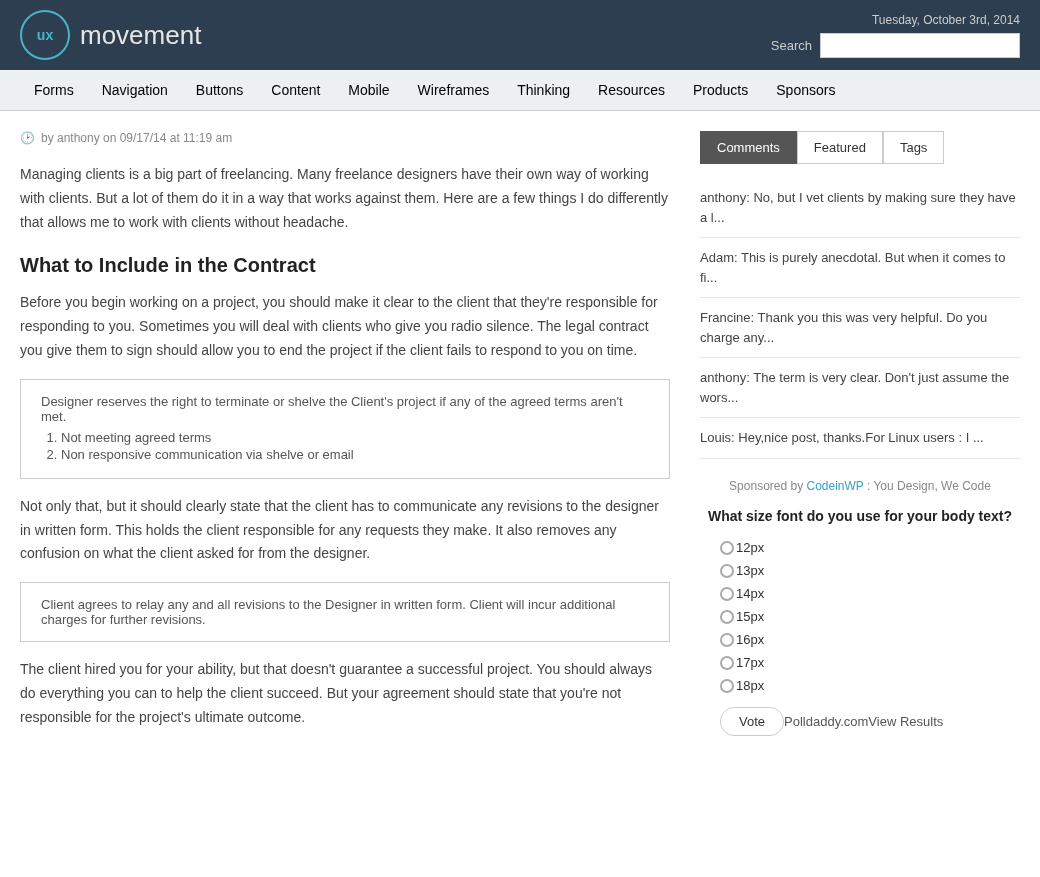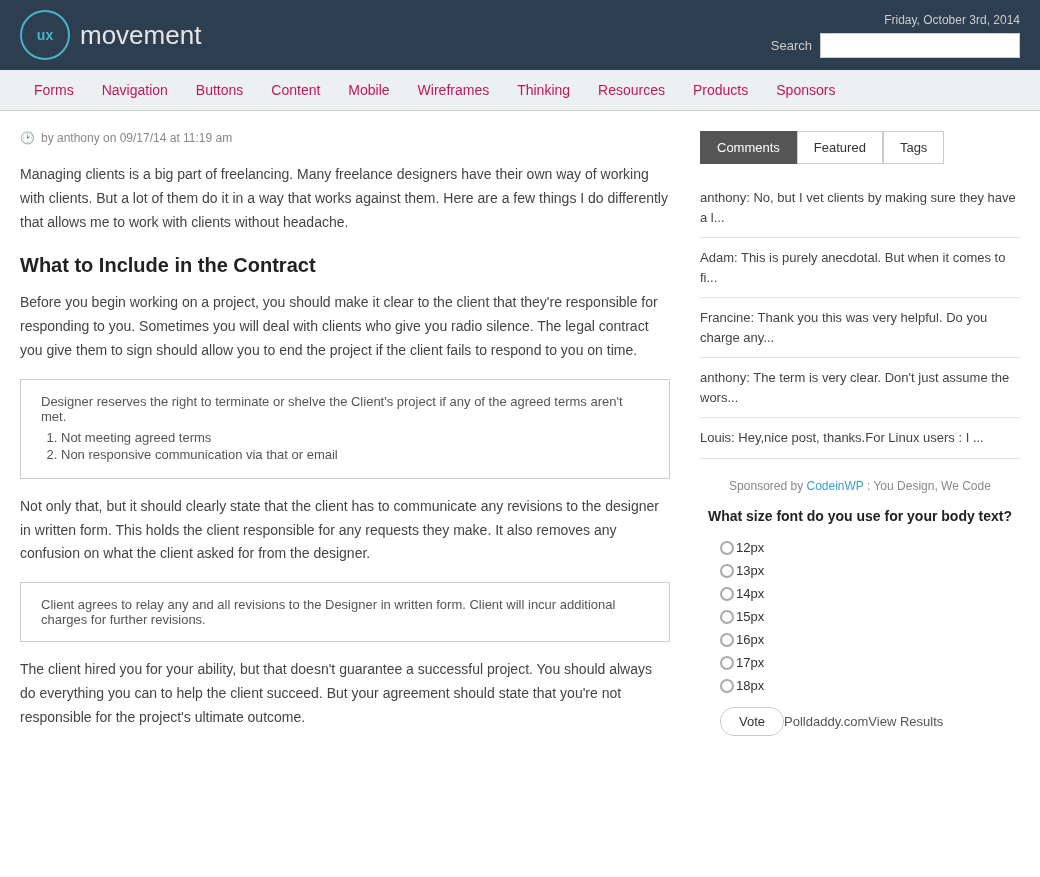--- a/index.html
+++ b/index.html
@@ -36,21 +36,21 @@
     #nav {
       background: #ecf0f1;
       border-bottom: 1px solid #ccc;
       padding: 0 20px;
       display: flex; align-items: center;
     }
     #nav a {
       display: inline-block;
       padding: 12px 14px;
       text-decoration: none;
-      color: #be185d;
+      color: #000000;
       font-size: 14px;
     }
 
     
     #main-container {
       display: flex;
       max-width: 1040px;
       padding: 20px;
       gap: 30px;
     }
@@ -175,21 +175,21 @@
 <body>
 
 <div id="header">
   <div id="logo-area">
     <div id="logo-circle">
       <span>ux</span>
     </div>
     <span id="logo-text">movement</span>
   </div>
   <div id="header-right">
-    <span id="date-text">Friday, October 3rd, 2014</span>
+    <span id="date-text">Tuesday, October 3rd, 2014</span>
     <div id="search-area">
       <span id="search-label">Search</span>
       <input id="search-input" type="text" style="">
     </div>
   </div>
 </div>
 
 <nav id="nav">
 <a href="#">Forms</a>
     <a href="#">Navigation</a>
@@ -210,21 +210,21 @@
       <span class="clock-icon">🕑</span>
       <span>by anthony on 09/17/14 at 11:19 am</span>
     </div>
     <p id="article-intro">Managing clients is a big part of freelancing. Many freelance designers have their own way of working with clients. But a lot of them do it in a way that works against them. Here are a few things I do differently that allows me to work with clients without headache.</p>
     <h2 id="section-heading">What to Include in the Contract</h2>
     <p id="section-text">Before you begin working on a project, you should make it clear to the client that they're responsible for responding to you. Sometimes you will deal with clients who give you radio silence. The legal contract you give them to sign should allow you to end the project if the client fails to respond to you on time.</p>
     <div class="contract-box">
       <p>Designer reserves the right to terminate or shelve the Client's project if any of the agreed terms aren't met.</p>
       <ol>
         <li>Not meeting agreed terms</li>
-        <li>Non responsive communication via that or email</li>
+        <li>Non responsive communication via shelve or email</li>
       </ol>
     </div>
     <p id="section-text2">Not only that, but it should clearly state that the client has to communicate any revisions to the designer in written form. This holds the client responsible for any requests they make. It also removes any confusion on what the client asked for from the designer.</p>
     <div class="contract-box2">
       <p>Client agrees to relay any and all revisions to the Designer in written form. Client will incur additional charges for further revisions.</p>
     </div>
     <p id="section-text3">The client hired you for your ability, but that doesn't guarantee a successful project. You should always do everything you can to help the client succeed. But your agreement should state that you're not responsible for the project's ultimate outcome.</p>
   </div>
 
   <div id="sidebar">

